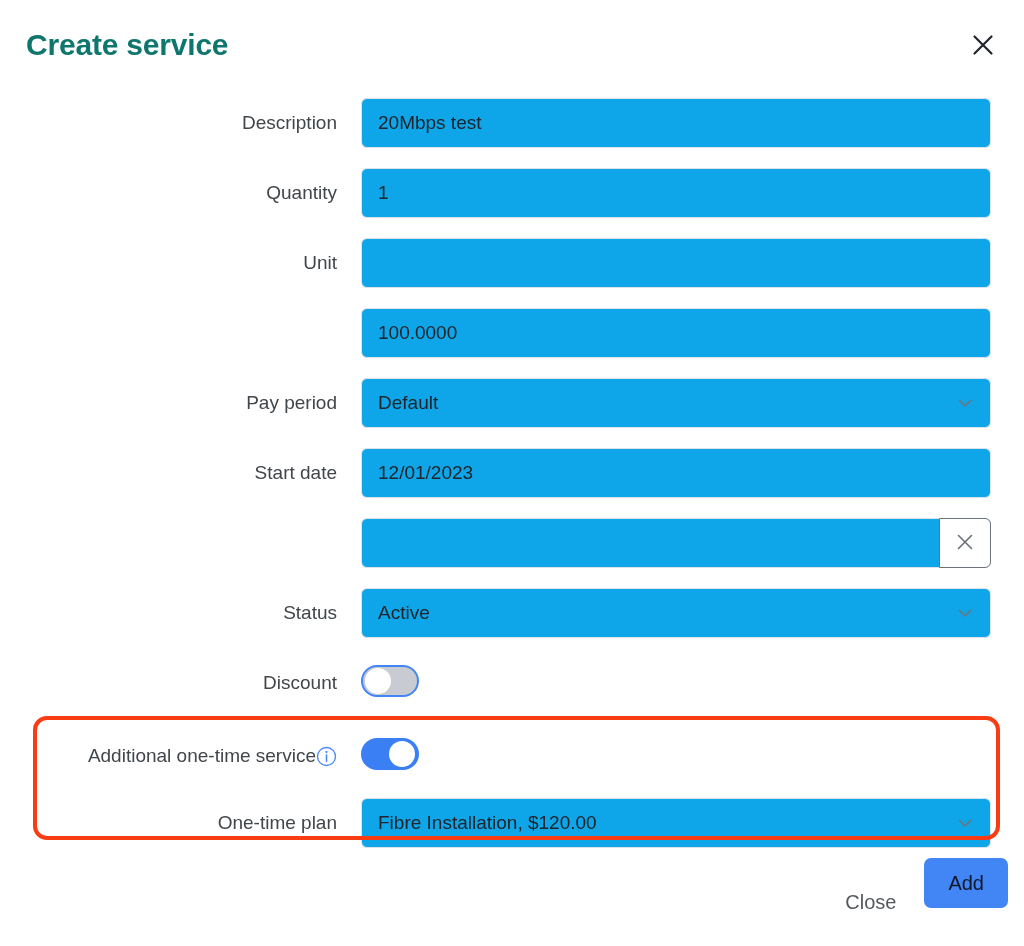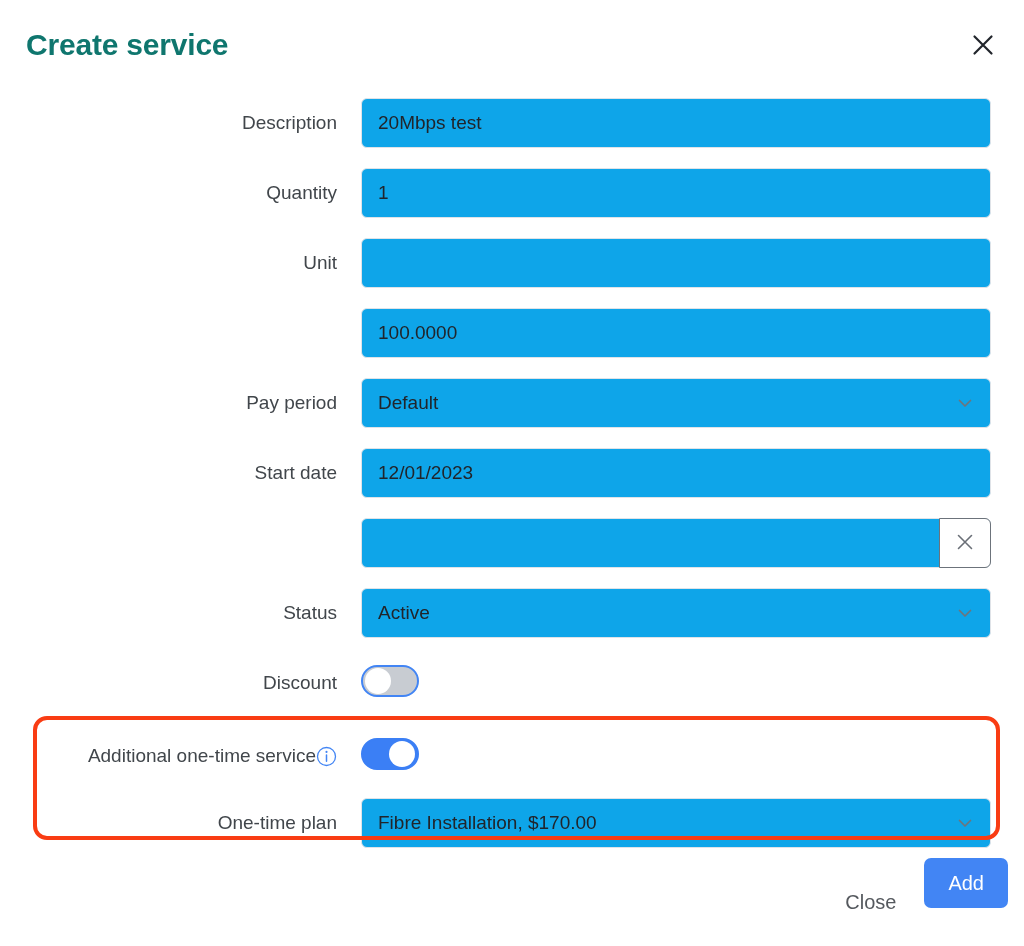--- a/index.html
+++ b/index.html
@@ -217,21 +217,21 @@
     font-size: 20px;
     color: #55595e;
     cursor: pointer;
     padding: 8px 4px;
     line-height: 26px;
   }
   .btn-add {
     background: #4285f4;
     border: none;
     border-radius: 7px;
-    color: #ffffff;
+    color: #0f172a;
     font-family: "Liberation Sans", sans-serif;
     font-size: 20px;
     padding: 0 24px;
     height: 50px;
     line-height: 50px;
     cursor: pointer;
   }
 </style>
 </head>
 <body>
@@ -360,21 +360,21 @@
       <div class="toggle on">
         <span class="knob"></span>
       </div>
     </div>
   </div>
 
   <div class="form-row">
     <div class="label">One-time plan</div>
     <div class="field-wrap">
       <div class="field">
-        <span class="value">Fibre Installation, $170.00</span>
+        <span class="value">Fibre Installation, $120.00</span>
         <span class="chevron">
           <svg width="20" height="20" viewBox="0 0 20 20" aria-hidden="true">
             <path d="M4.5 7.5 L10 13 L15.5 7.5" fill="none" stroke="#6f747b" stroke-width="1.7" stroke-linecap="round" stroke-linejoin="round"></path>
           </svg>
         </span>
       </div>
     </div>
   </div>
 
 </div>

